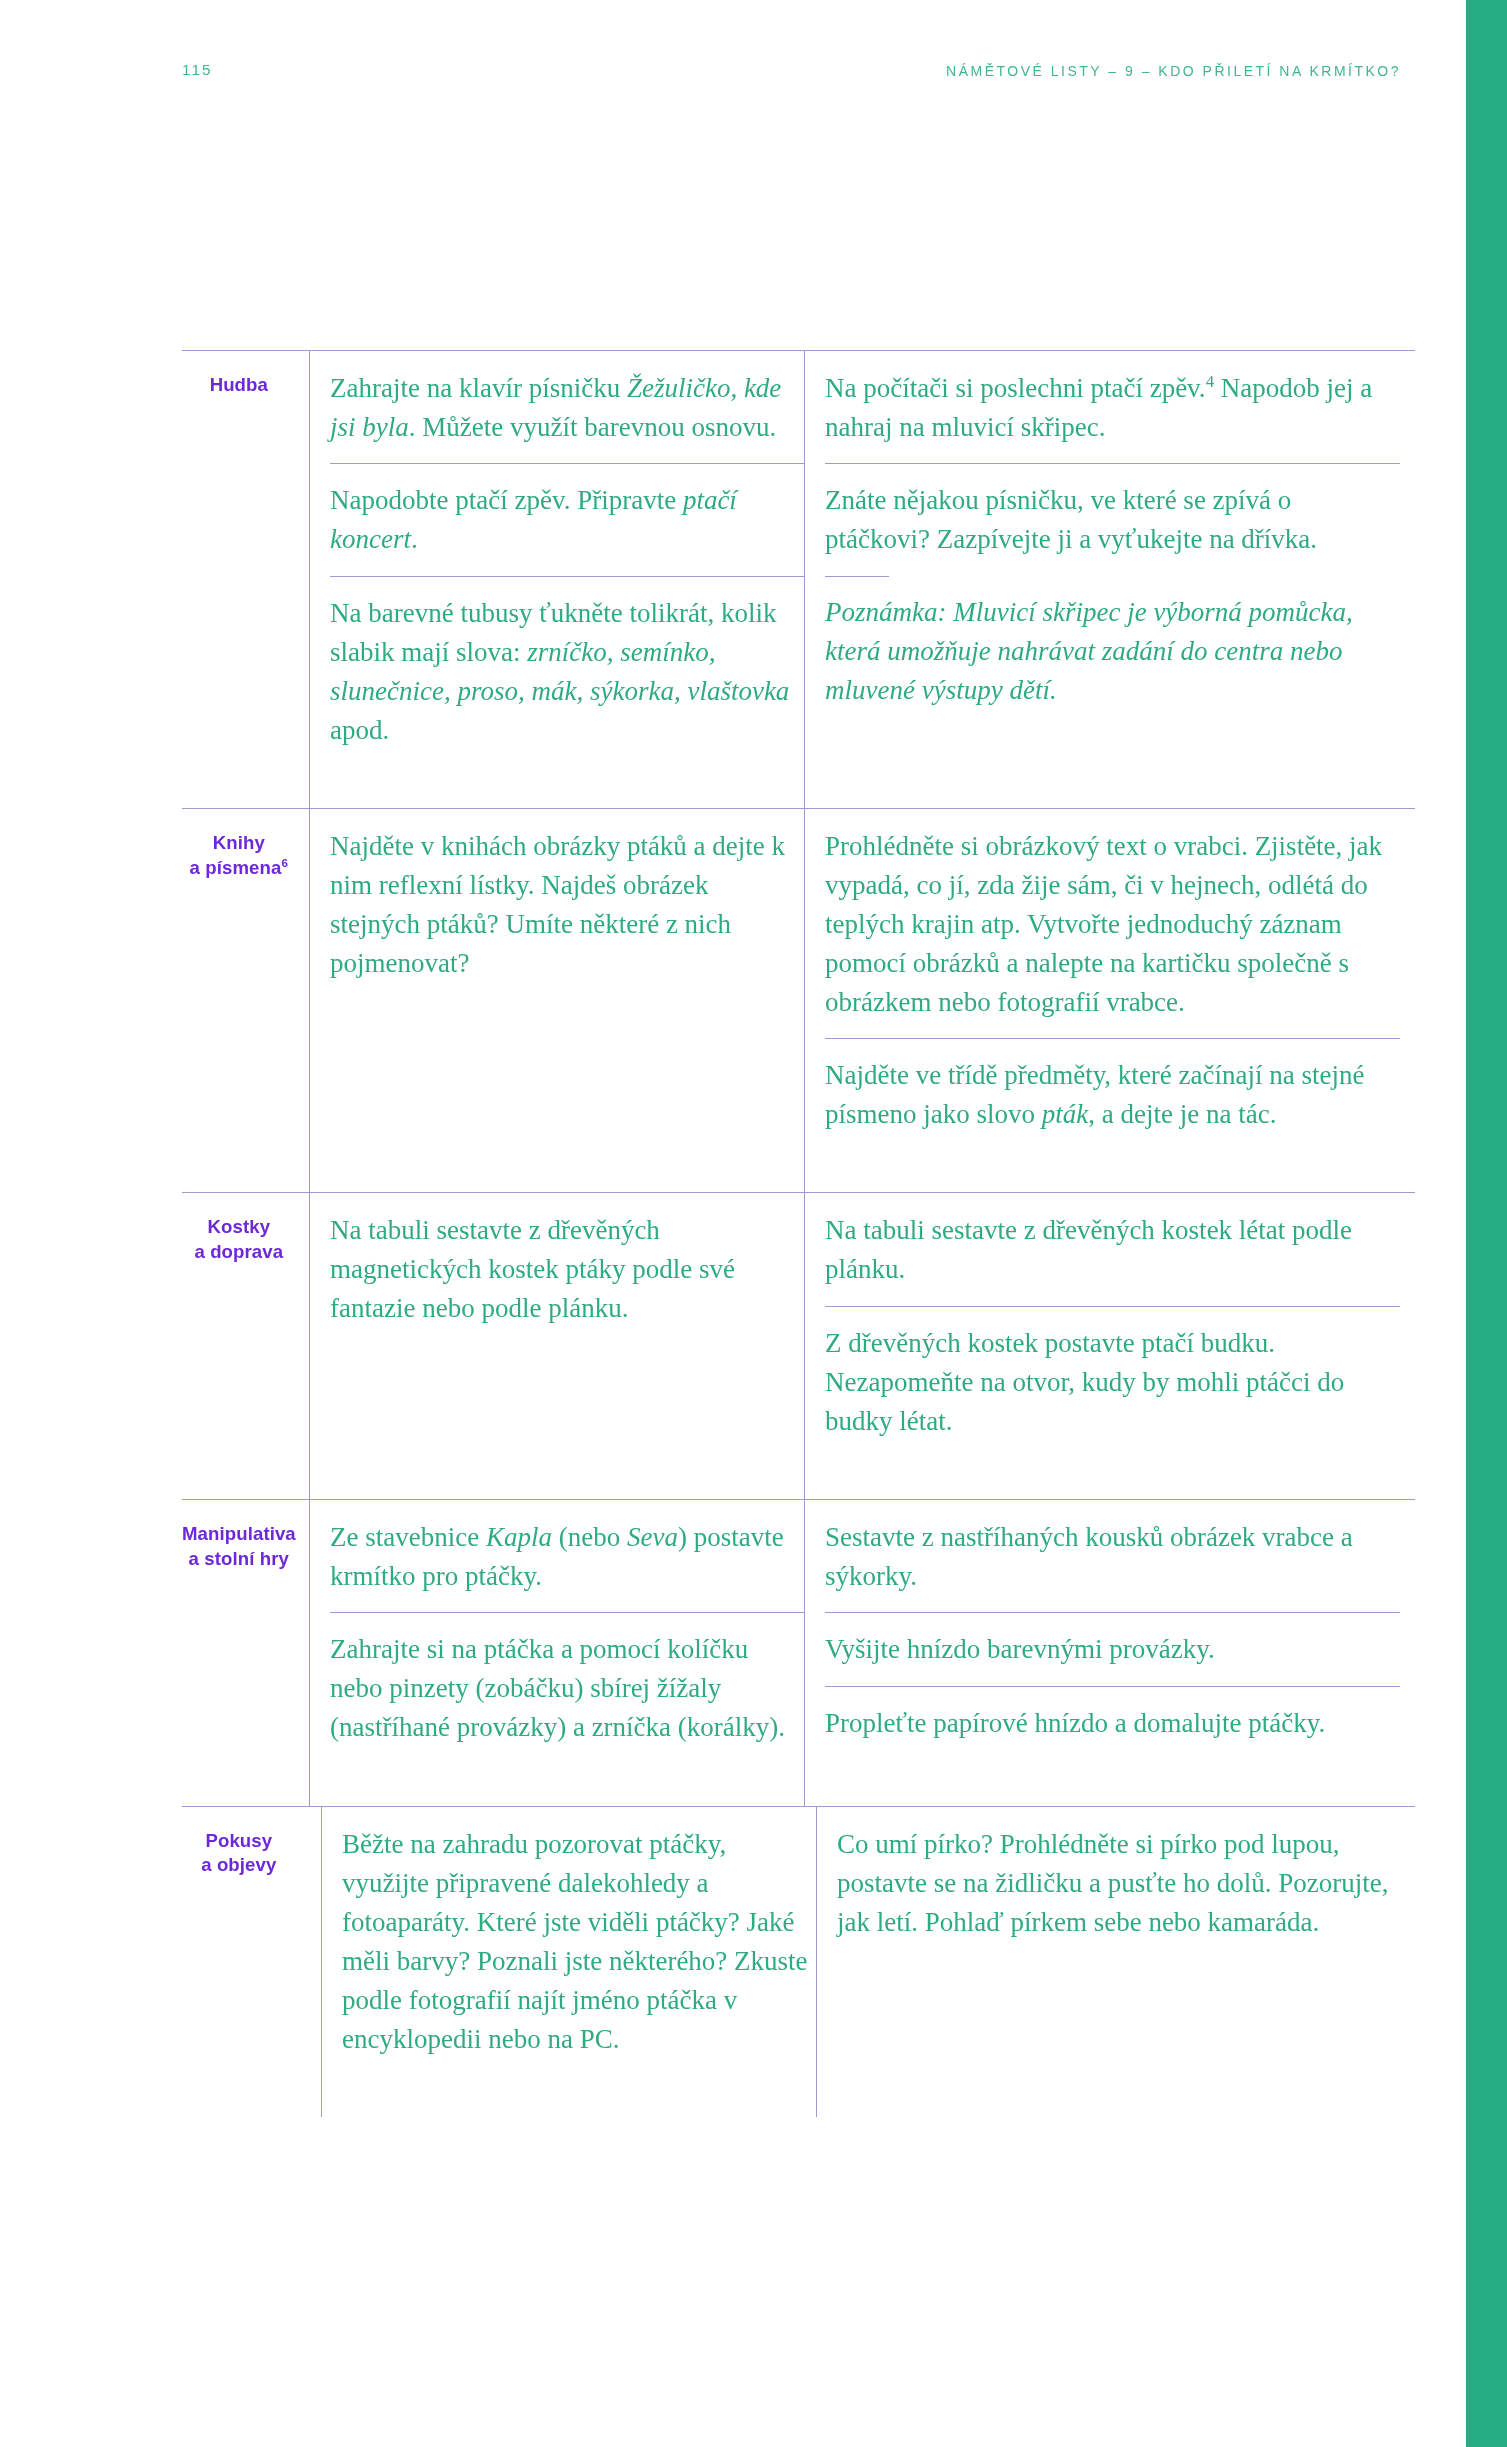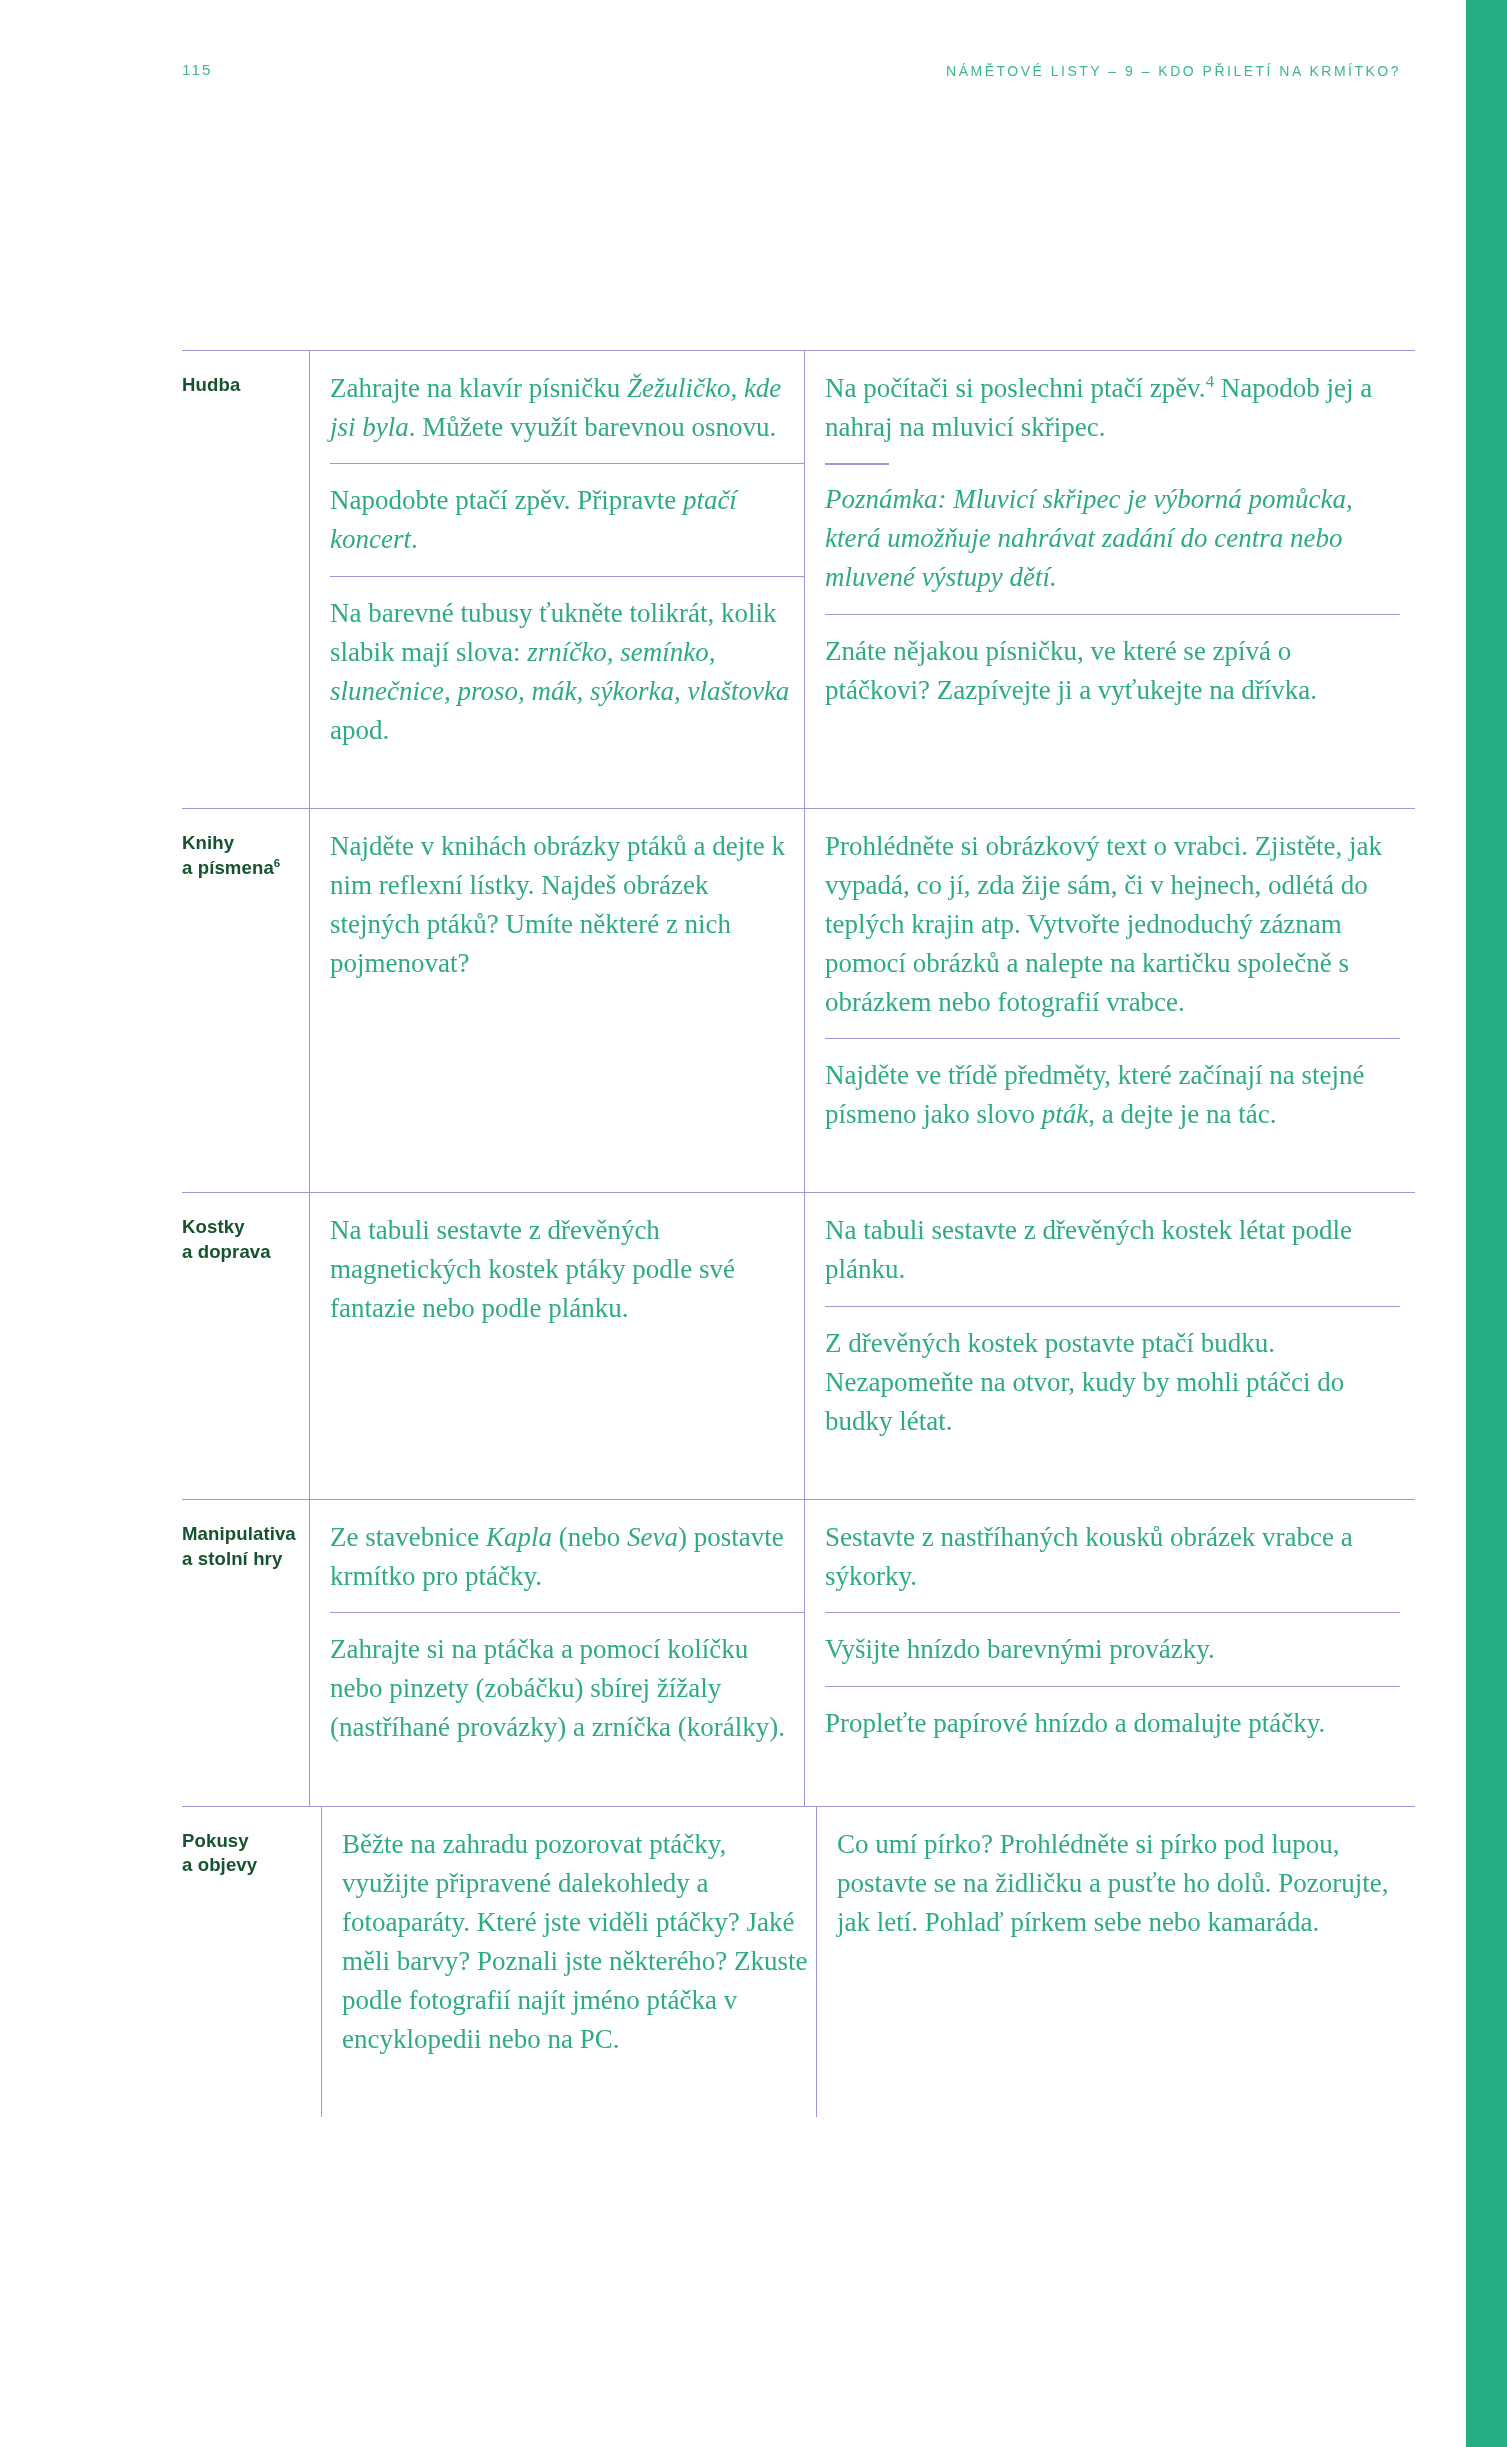--- a/index.html
+++ b/index.html
@@ -71,22 +71,23 @@
     width: 127px;
     flex: 0 0 127px;
     padding: 22px 13.4px 42px 0;
     box-sizing: border-box;
   }
   .cat-label {
     font-family: "Liberation Sans", sans-serif;
     font-weight: bold;
     font-size: 18.6px;
     line-height: 1.33;
-    color: #14532d;
+    color: #6d28d9;
     letter-spacing: 0.1px;
+    text-align: center;
   }
   .cat-label sup {
     font-size: 0.62em;
     vertical-align: super;
     line-height: 0;
   }
 
   .items-col {
     flex: 1 1 0;
     display: flex;
@@ -155,22 +156,22 @@
           <div class="cat-label">Hudba</div>
         </div>
         <div class="items-col">
           <div class="sub">
             <div class="item">Zahrajte na klavír písničku <i>Žežuličko, kde jsi byla</i>. Můžete využít barevnou osnovu.</div>
             <div class="item">Napodobte ptačí zpěv. Připravte <i>ptačí koncert</i>.</div>
             <div class="item">Na barevné tubusy ťukněte tolikrát, kolik slabik mají slova: <i>zrníčko, semínko, slunečnice, proso, mák, sýkorka, vlaštovka</i> apod.</div>
           </div>
           <div class="sub right">
             <div class="item">Na počítači si poslechni ptačí zpěv.<sup>4</sup> Napodob jej a nahraj na mluvicí skřipec.</div>
+            <div class="item">Znáte nějakou písničku, ve které se zpívá o ptáčkovi? Zazpívejte ji a vyťukejte na dřívka.</div>
             <div class="item shortrule"><i>Poznámka: Mluvicí skřipec je výborná pomůcka, která umožňuje nahrávat zadání do centra nebo mluvené výstupy dětí.</i></div>
-            <div class="item">Znáte nějakou písničku, ve které se zpívá o ptáčkovi? Zazpívejte ji a vyťukejte na dřívka.</div>
           </div>
         </div>
       </div>
       <div class="row">
         <div class="cat-col">
           <div class="cat-label">Knihy<br>a písmena<sup>6</sup></div>
         </div>
         <div class="items-col">
           <div class="sub">
             <div class="item">Najděte v knihách obrázky ptáků a dejte k nim reflexní lístky. Najdeš obrázek stejných ptáků? Umíte některé z nich pojmenovat?</div>

